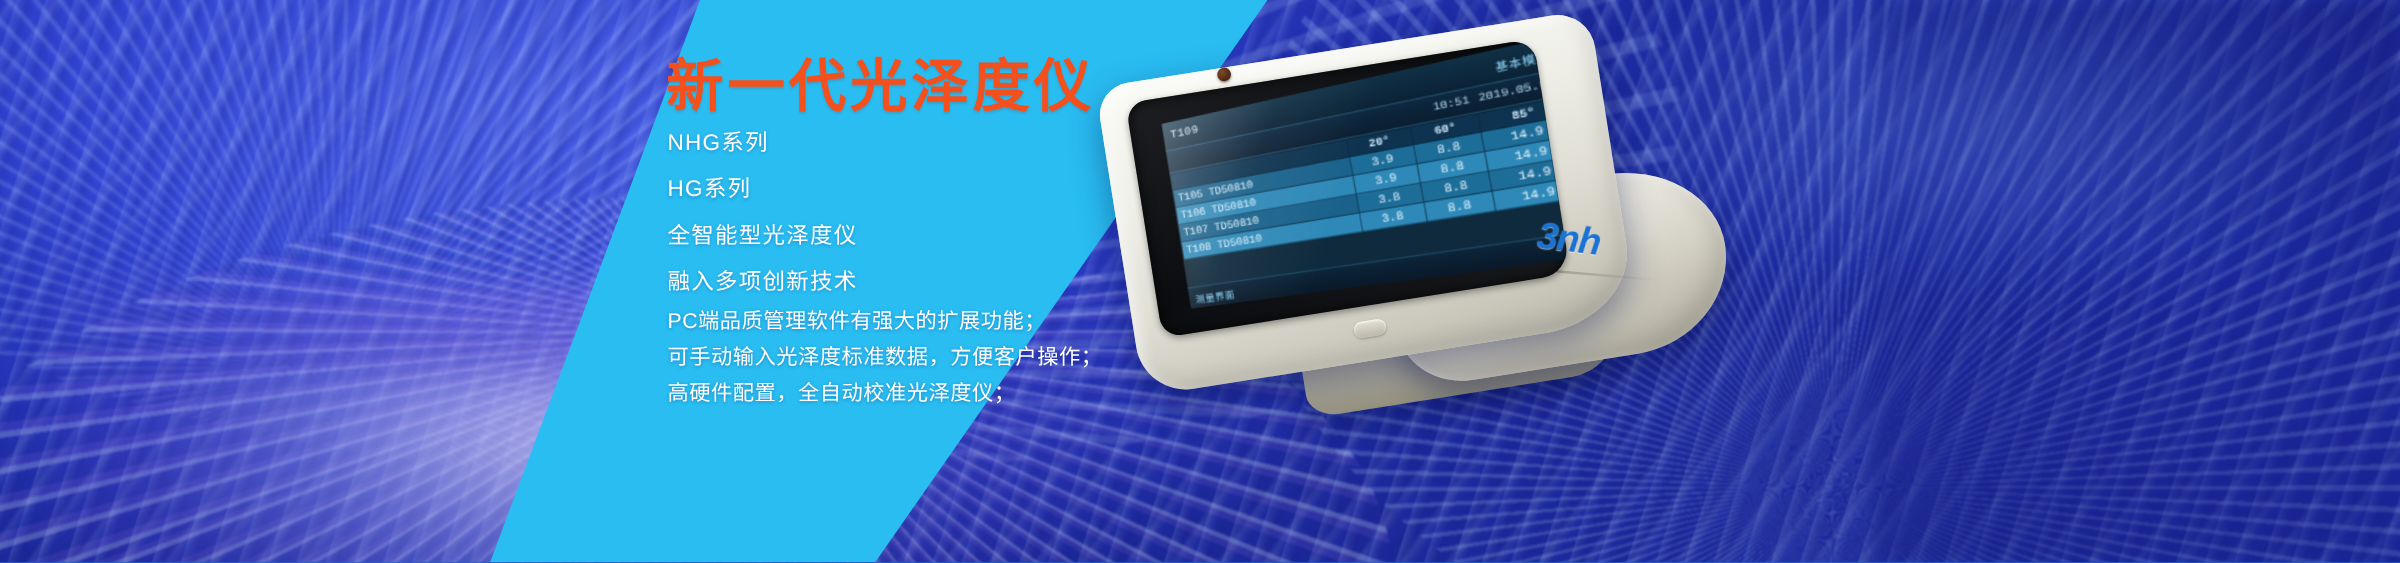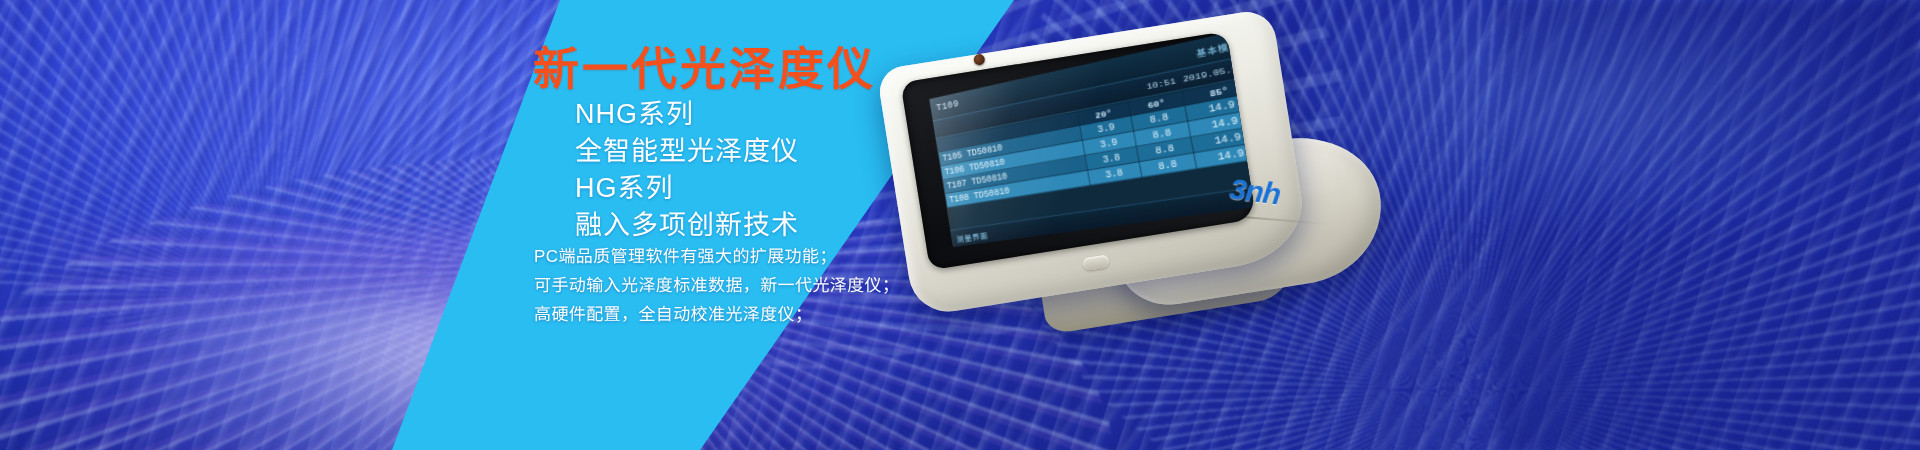--- a/index.html
+++ b/index.html
@@ -117,25 +117,24 @@
     position:absolute;left:3px;top:44px;
     font-size:46px;font-weight:700;letter-spacing:3px;
     color:#f4501e;
     line-height:1.1;
     white-space:nowrap;
     text-shadow:0 1px 2px rgba(140,30,0,0.18);
   }
   .sub-lines{
     position:absolute;left:4px;top:96px;
     color:#ffffff;
-    font-size:27px;font-weight:400;line-height:37px;
+    font-size:18px;font-weight:400;line-height:37px;
     letter-spacing:1px;
     white-space:nowrap;
     text-shadow:0 1px 3px rgba(10,40,110,0.30);
-    margin-left:41px;
   }
   .sub-lines .sl{display:block;}
   .desc-lines{
     position:absolute;left:4px;top:242px;
     color:#ffffff;
     font-size:17px;font-weight:400;line-height:29px;
     letter-spacing:0.4px;
     white-space:nowrap;
     text-shadow:0 1px 3px rgba(10,40,110,0.38);
   }
@@ -299,28 +298,28 @@
   <div class="bg-dark-tr"></div>
   <div class="bg-vign"></div>
 
   <div class="cyan-panel"></div>
 
   <div class="content">
     <div class="headline">新一代光泽度仪</div>
 
     <div class="sub-lines">
       <span class="sl">NHG系列</span>
+      <span class="sl">HG系列</span>
       <span class="sl">全智能型光泽度仪</span>
-      <span class="sl">HG系列</span>
       <span class="sl">融入多项创新技术</span>
     </div>
 
     <div class="desc-lines">
       <span class="dl">PC端品质管理软件有强大的扩展功能；</span>
-      <span class="dl">可手动输入光泽度标准数据，新一代光泽度仪；</span>
+      <span class="dl">可手动输入光泽度标准数据，方便客户操作；</span>
       <span class="dl">高硬件配置，全自动校准光泽度仪；</span>
     </div>
   </div>
 
   <div class="device">
     <div class="device-inner">
 
       <div class="dev-foot"></div>
       <div class="dev-grip"></div>
       <div class="dev-grip-hi"></div>

